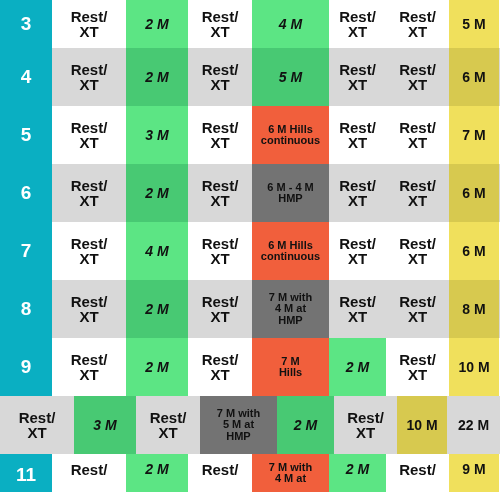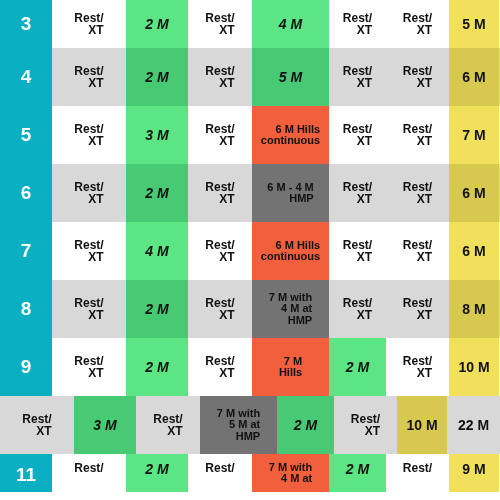--- a/index.html
+++ b/index.html
@@ -53,29 +53,29 @@
   
   .c1 { flex: 0 0 74px; }
   .c2 { flex: 0 0 62px; }
   .c3 { flex: 0 0 64px; }
   .c4 { flex: 0 0 77px; }
   .c5 { flex: 0 0 57px; }
   .c6 { flex: 0 0 63px; }
   .c7 { flex: 0 0 50px; }
   .c8 { flex: 0 0 53px; }
 
-  .txt-rest   { font-size: 12px; text-align: right; }
+  .txt-rest   { font-size: 15px; }
   .txt-short  { font-size: 14px; }
   .txt-long   { font-size: 11px; }
   .txt-total  { font-size: 14px; }
 
   
   .bg-white  { background: #ffffff; }
   .bg-green  { background: #5ce584; font-style: italic; }
-  .bg-orange { background: #f15f3c; text-align: right; }
+  .bg-orange { background: #f15f3c; }
   .bg-yellow { background: #f0e05c; }
 
   
   .shaded .bg-white  { background: #d8d8d8; }
   .shaded .bg-green  { background: #48c973; }
   .shaded .bg-orange { background: #737373; }
   .shaded .bg-yellow { background: #d7c94f; }
 
   .top-clip { height: 48px; align-items: flex-end; }
   .top-clip .cell { height: 48px; }

